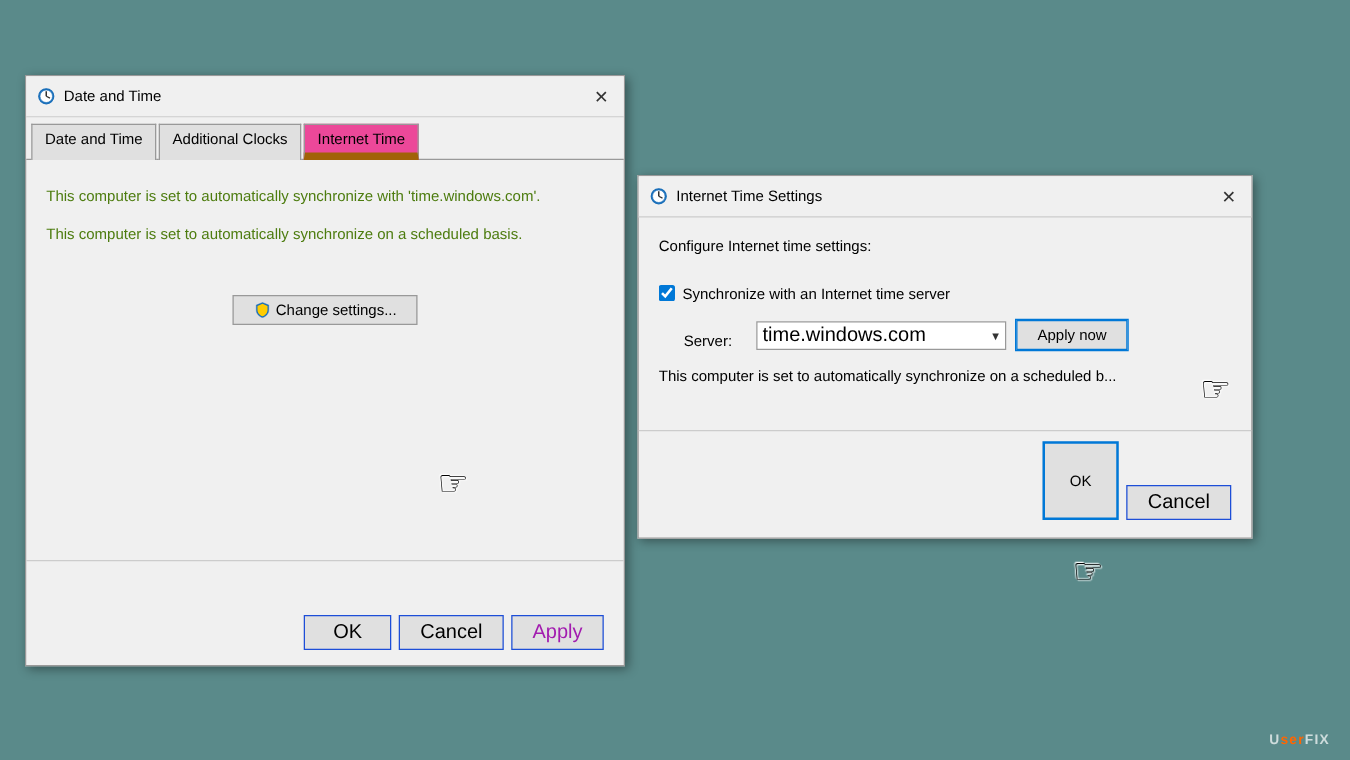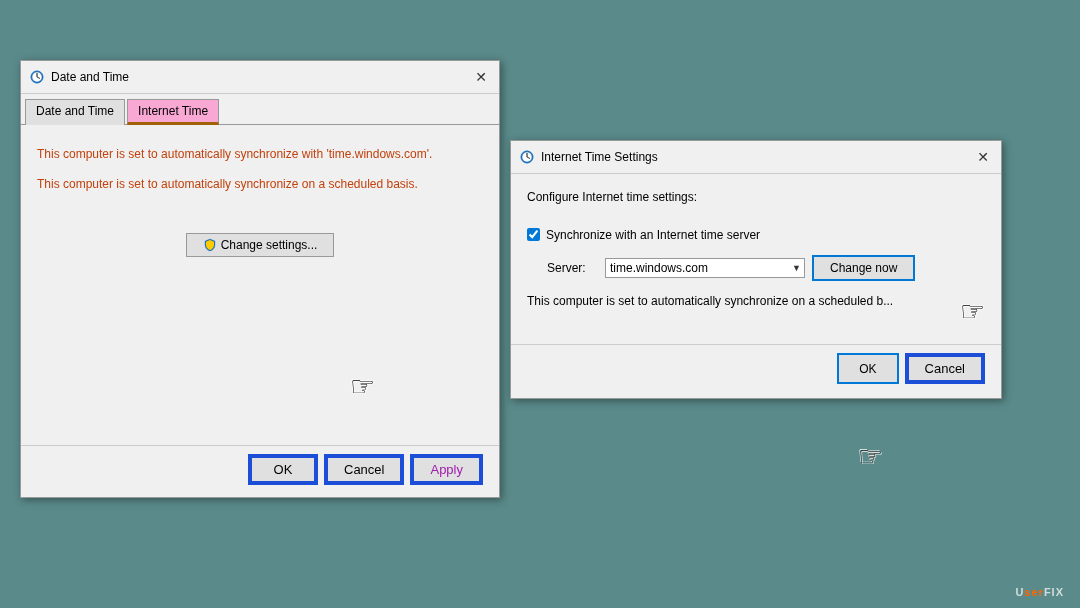--- a/index.html
+++ b/index.html
@@ -75,41 +75,42 @@
       border-bottom: none;
       background: #e0e0e0;
       cursor: pointer;
       font-size: 12px;
       margin-right: 2px;
       position: relative;
       top: 1px;
     }
 
     .tab.active {
-      background: #f9a8d4;
-      border-bottom: 3px solid #a16207;
+      background: #ec4899;
+      border-bottom: 6px solid #a16207;
       z-index: 1;
       padding-left: 10px;
     }
 
     .dialog-text {
       font-size: 12px;
-      color: #c2410c;
+      color: #4d7c0f;
       margin-bottom: 12px;
       line-height: 1.5;
     }
 
     
     .btn {
       padding: 4px 16px;
-      border: 4px solid #1d4ed8;
-      background: #e0e0e0;
-      cursor: pointer;
-      font-size: 13px;
+      border: 1px solid #1d4ed8;
+      background: #e0e0e0;
+      cursor: pointer;
+      font-size: 16px;
       min-width: 70px;
+      margin-top: 35px;
     }
 
     .btn-shield {
       display: flex;
       align-items: flex-start;
       gap: 4px;
       padding: 4px 12px;
     }
 
     .change-settings-btn {
@@ -163,37 +164,37 @@
     }
 
     .checkbox-row input[type="checkbox"] {
       width: 13px;
       height: 13px;
       accent-color: #0078d7;
     }
 
     .server-row {
       display: flex;
-      align-items: center;
+      align-items: flex-end;
       gap: 8px;
       margin-bottom: 14px;
       padding-left: 20px;
     }
 
     .server-label {
       font-size: 12px;
       min-width: 50px;
     }
 
     .server-select {
       width: 200px;
       padding: 2px 4px;
       border: 1px solid #999;
       background: white;
-      font-size: 12px;
+      font-size: 16px;
       appearance: none;
       -webkit-appearance: none;
       position: relative;
       cursor: pointer;
     }
 
     .select-wrapper {
       position: relative;
       display: inline-block;
     }
@@ -286,20 +287,21 @@
           <line x1="7" y1="7" x2="10" y2="8.5" stroke="#333" stroke-width="1"></line>
         </svg>
       </div>
       <span>Date and Time</span>
     </div>
     <button class="close-btn">✕</button>
   </div>
 
   <div class="tabs">
     <div class="tab">Date and Time</div>
+    <div class="tab">Additional Clocks</div>
     <div class="tab active">Internet Time</div>
   </div>
 
   <div class="dialog-1-content">
     <p class="dialog-text">This computer is set to automatically synchronize with 'time.windows.com'.</p>
     <p class="dialog-text">This computer is set to automatically synchronize on a scheduled basis.</p>
 
     <div style="display:flex; justify-content:center; margin-top: 40px; position: relative;">
       <button class="change-settings-btn btn-shield">
         <svg width="14" height="14" viewBox="0 0 14 14">
@@ -349,21 +351,21 @@
 
     <div class="server-row">
       <span class="server-label">Server:</span>
       <div class="select-wrapper">
         <select class="server-select">
           <option>time.windows.com</option>
           <option>time.nist.gov</option>
           <option>pool.ntp.org</option>
         </select>
       </div>
-      <button class="update-now-btn">Change now</button>
+      <button class="update-now-btn">Apply now</button>
     </div>
 
     <p class="scheduled-text">This computer is set to automatically synchronize on a scheduled b...</p>
   </div>
 
   <div class="dialog-2-footer">
     <button class="ok-btn-outlined">OK</button>
     <button class="btn">Cancel</button>
   </div>
 </div>

